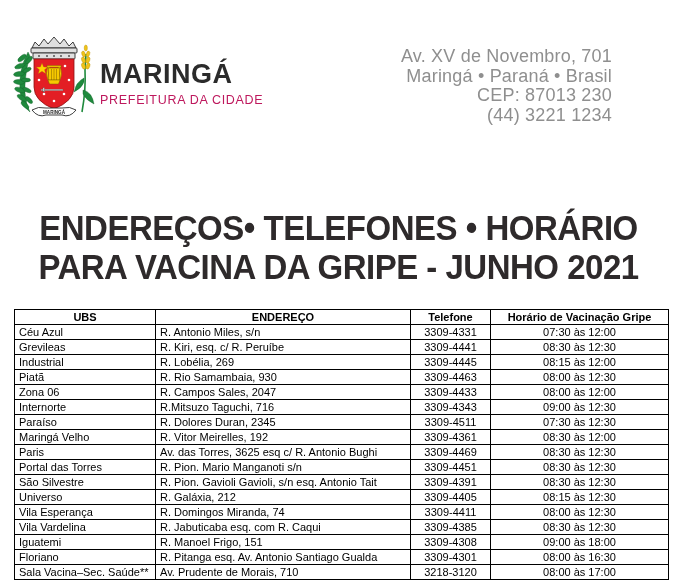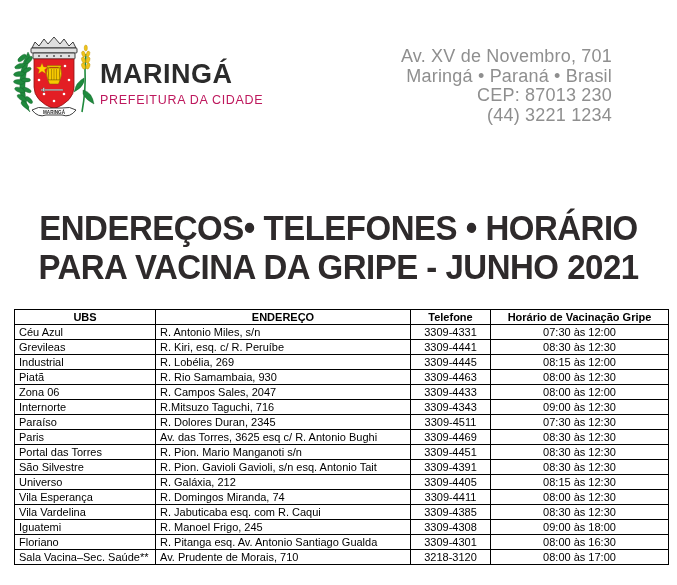--- a/index.html
+++ b/index.html
@@ -217,20 +217,26 @@
             <td class="col2">3309-4343</td>
             <td class="col3">09:00 às 12:30</td>
           </tr>
           <tr>
             <td class="col0">Paraíso</td>
             <td class="col1">R. Dolores Duran, 2345</td>
             <td class="col2">3309-4511</td>
             <td class="col3">07:30 às 12:30</td>
           </tr>
           <tr>
+            <td class="col0">Maringá Velho</td>
+            <td class="col1">R. Vitor Meirelles, 192</td>
+            <td class="col2">3309-4361</td>
+            <td class="col3">08:30 às 12:00</td>
+          </tr>
+          <tr>
             <td class="col0">Paris</td>
             <td class="col1">Av. das Torres, 3625 esq c/ R. Antonio Bughi</td>
             <td class="col2">3309-4469</td>
             <td class="col3">08:30 às 12:30</td>
           </tr>
           <tr>
             <td class="col0">Portal das Torres</td>
             <td class="col1">R. Pion. Mario Manganoti s/n</td>
             <td class="col2">3309-4451</td>
             <td class="col3">08:30 às 12:30</td>
@@ -254,21 +260,21 @@
             <td class="col3">08:00 às 12:30</td>
           </tr>
           <tr>
             <td class="col0">Vila Vardelina</td>
             <td class="col1">R. Jabuticaba esq. com R. Caqui</td>
             <td class="col2">3309-4385</td>
             <td class="col3">08:30 às 12:30</td>
           </tr>
           <tr>
             <td class="col0">Iguatemi</td>
-            <td class="col1">R. Manoel Frigo, 245</td>
+            <td class="col1">R. Manoel Frigo, 151</td>
             <td class="col2">3309-4308</td>
             <td class="col3">09:00 às 18:00</td>
           </tr>
           <tr>
             <td class="col0">Floriano</td>
             <td class="col1">R. Pitanga esq. Av. Antonio Santiago Gualda</td>
             <td class="col2">3309-4301</td>
             <td class="col3">08:00 às 16:30</td>
           </tr>
           <tr>

